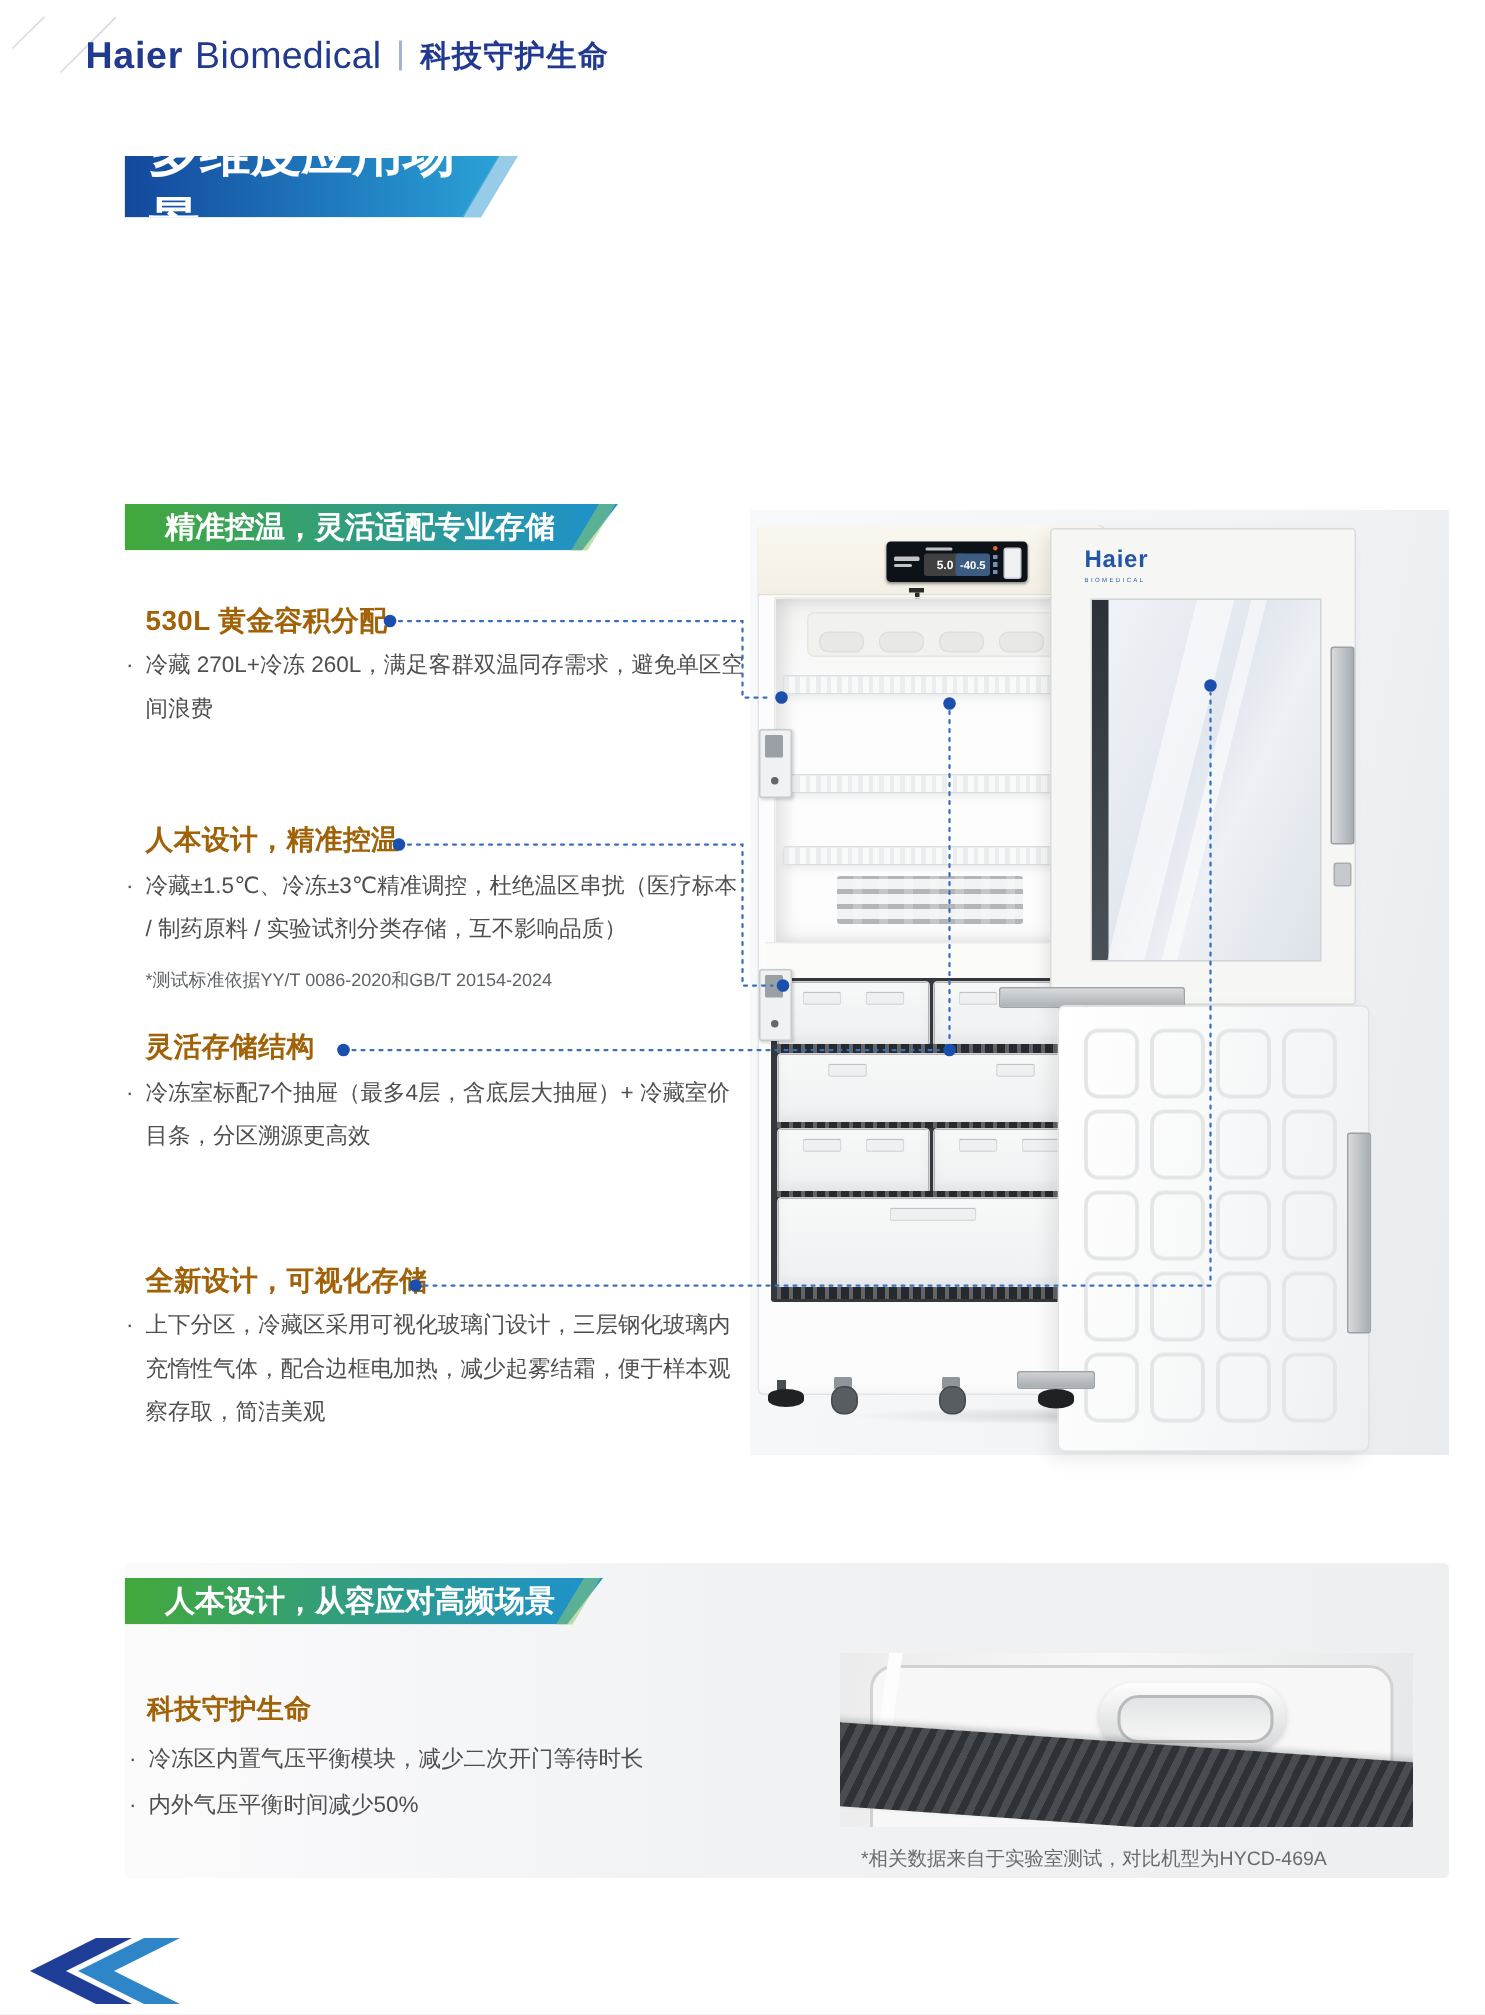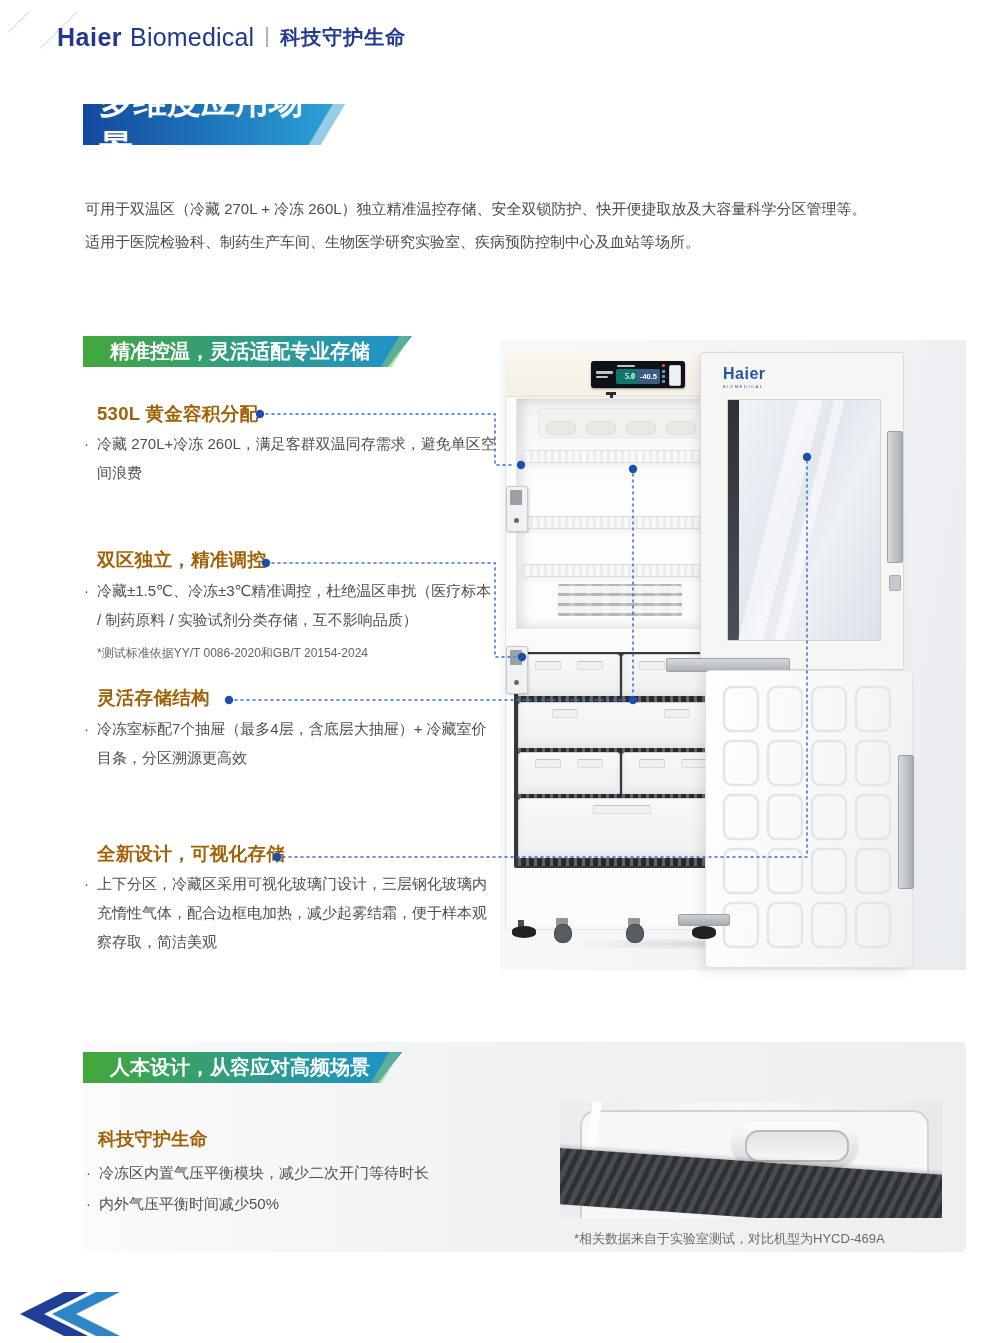--- a/index.html
+++ b/index.html
@@ -90,37 +90,33 @@
   <div class="logo-row">
     <span class="logo-haier">Haier</span>
     <span class="logo-bio">Biomedical</span>
     <span class="logo-sep"></span>
     <span class="logo-slogan">科技守护生命</span>
   </div>
 
   <div class="badge badge-blue" style="left:83px;top:104px;width:234px;height:41px;font-size:34px;">多维度应用场景</div>
   <div class="sliver" style="left:320px;top:104px;width:13px;height:41px;background:rgba(96,176,220,.65);"></div>
 
-  <div class="abs" style="left:85px;top:192px;">
-    <div class="intro-line">可用于双温区（冷藏 270L + 冷冻 260L）独立精准温控存储、安全双锁防护、快开便捷取放及大容量科学分区管理等。</div>
-    <div class="intro-line">适用于医院检验科、制药生产车间、生物医学研究实验室、疾病预防控制中心及血站等场所。</div>
-  </div>
 
   <div class="badge badge-green" style="left:83px;top:336px;width:302px;height:31px;font-size:20px;">精准控温，灵活适配专业存储</div>
   <div class="sliver" style="left:390px;top:336px;width:11px;height:31px;background:rgba(140,200,110,.55);"></div>
 
   <div class="ftitle" style="left:97px;top:401px;">530L 黄金容积分配</div>
   <div class="bullets" style="left:84px;top:429px;">
     <div class="bullet">
         <span class="m">·</span>
         <span>冷藏 270L+冷冻 260L，满足客群双温同存需求，避免单区空间浪费</span>
       </div>
   </div>
 
-  <div class="ftitle" style="left:97px;top:547px;">双区独立，精准调控</div>
+  <div class="ftitle" style="left:97px;top:547px;">人本设计，精准控温</div>
   <div class="bullets" style="left:84px;top:576px;">
     <div class="bullet">
         <span class="m">·</span>
         <span>冷藏±1.5℃、冷冻±3℃精准调控，杜绝温区串扰（医疗标本 / 制药原料 / 实验试剂分类存储，互不影响品质）</span>
       </div>
   </div>
   <div class="footnote" style="left:97px;top:645px;">*测试标准依据YY/T 0086-2020和GB/T 20154-2024</div>
 
   <div class="ftitle" style="left:97px;top:685px;">灵活存储结构</div>
   <div class="bullets" style="left:84px;top:714px;">
@@ -142,21 +138,21 @@
     <div class="abs backdrop" style="left:0;top:0;width:466px;height:630px;"></div>
     <div class="abs" style="left:8px;top:596px;width:444px;height:16px;background:radial-gradient(closest-side,rgba(0,0,0,.13),transparent 75%);"></div>
 
     <div class="abs cabinet" style="left:5px;top:10px;width:230px;height:578px;"></div>
     <div class="abs topband" style="left:5px;top:10px;width:230px;height:46px;"></div>
 
     <div class="abs display" style="left:91px;top:21px;width:94px;height:27px;">
       <div class="disp-bar" style="left:5px;top:10px;width:17px;height:3px;"></div>
       <div class="disp-bar" style="left:5px;top:15px;width:12px;height:2px;"></div>
       <div class="disp-bar" style="left:26px;top:4px;width:18px;height:2px;"></div>
-      <div class="readout" style="left:25px;top:8px;width:28px;height:15px;background:#0f766e;font-size:8px;line-height:15px;font-family:Liberation Serif, serif;">5.0</div>
+      <div class="readout" style="left:25px;top:8px;width:28px;height:15px;background:#404040;font-size:8px;line-height:15px;">5.0</div>
       <div class="readout" style="left:46px;top:8px;width:23px;height:15px;background:#3d5c82;font-size:7.5px;line-height:15px;">-40.5</div>
       <div class="abs" style="left:71px;top:3px;width:3px;height:3px;background:#e8692b;border-radius:50%;"></div>
       <div class="abs" style="left:71px;top:9px;width:3px;height:13px;background:repeating-linear-gradient(0deg,#6f90b5 0 3px,transparent 3px 5px);"></div>
       <div class="abs" style="left:78px;top:4px;width:10px;height:19px;background:#eef0f2;border:1px solid #c8cacd;border-radius:2px;"></div>
     </div>
     <div class="abs" style="left:106px;top:52px;width:10px;height:3px;background:#2b2b2b;"></div>
     <div class="abs" style="left:110px;top:55px;width:3px;height:9px;background:#2b2b2b;"></div>
 
     <div class="abs interior" style="left:16px;top:58px;width:208px;height:230px;"></div>
     <div class="abs duct" style="left:38px;top:68px;width:164px;height:26px;">

